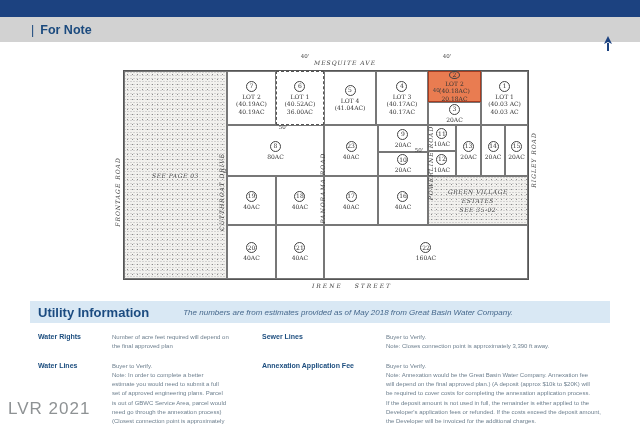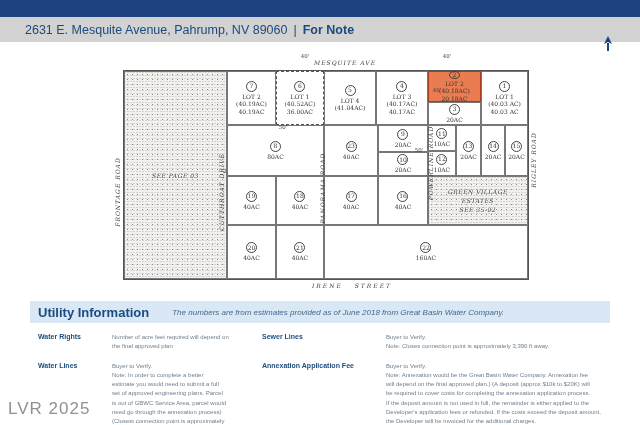--- a/index.html
+++ b/index.html
@@ -38,38 +38,37 @@
           transform:translate(-50%,-50%);z-index:3;}
   .street.vert{transform:translate(-50%,-50%) rotate(-90deg);}
   .street.spread{word-spacing:8px;letter-spacing:2px;}
   .anno{position:absolute;font-size:5.5px;font-family:"DejaVu Serif",serif;color:#444;
         transform:translate(-50%,-50%);z-index:3;white-space:nowrap;}
 
   
   .util-band{position:absolute;left:30px;top:301px;width:580px;height:22px;
              background:#d9e8f4;display:flex;align-items:center;padding-left:8px;
              box-sizing:border-box;}
-  .util-title{color:#1b4b80;font-size:13px;font-weight:bold;margin-right:23px;}
+  .util-title{color:#1b4b80;font-size:13px;font-weight:bold;margin-right:34px;}
   .util-note{color:#46688c;font-size:8px;font-style:italic;}
   .util-grid{position:absolute;left:38px;top:333px;width:589px;
              display:grid;grid-template-columns:74px 150px 124px 1fr;
              column-gap:0;row-gap:10px;align-items:start;}
   .ulabel{color:#1d4e7f;font-size:7px;font-weight:bold;}
   .uvalue{color:#6d7f8e;font-size:6px;line-height:1.55;white-space:pre-line;
           padding-right:10px;}
   .watermark{position:absolute;left:8px;top:399px;font-size:17px;color:#8e9294;
              letter-spacing:1px;z-index:5;}
 </style>
 </head>
 <body>
 
 <div class="topbar"></div>
 
 <div class="addrbar">
-  <span>2631 E. Mesquite Avenue, Pahrump, NV 89060</span>
   <span class="sep">|</span>
   <span class="status">For Note</span>
 </div>
 
 <svg class="north" viewBox="0 0 12 16">
   <path d="M6 0 L10 8 L6 6 L2 8 Z" fill="#1c4280"></path>
   <rect x="5" y="7" width="2" height="8" fill="#1c4280"></rect>
 </svg>
 
 <div class="map" id="map">
@@ -200,21 +199,21 @@
     <div class="anno" style="left: 447px; top: 56px;">40'</div>
     <div class="anno" style="left: 437px; top: 90px;">40'</div>
     <div class="anno" style="left: 283px; top: 127px;">50'</div>
     <div class="anno" style="left: 419px; top: 150px;">50'</div>
     <div class="anno" style="left: 225px; top: 171px;">2</div>
     <div class="anno" style="left: 429px; top: 171px;">1</div>
   </div>
 
 <div class="util-band">
   <span class="util-title">Utility Information</span>
-  <span class="util-note">The numbers are from estimates provided as of June 2018 from Great Basin Water Company.</span>
+  <span class="util-note">The numbers are from estimates provided as of May 2018 from Great Basin Water Company.</span>
 </div>
 
 <div class="util-grid">
   <div class="ulabel">Water Rights</div>
   <div class="uvalue">Number of acre feet required will depend on
 the final approved plan</div>
   <div class="ulabel">Sewer Lines</div>
   <div class="uvalue">Buyer to Verify.
 Note: Closes connection point is approximately 3,390 ft away.</div>
 
@@ -230,13 +229,13 @@
   <div class="ulabel">Annexation Application Fee</div>
   <div class="uvalue">Buyer to Verify.
 Note: Annexation would be the Great Basin Water Company. Annexation fee
 will depend on the final approved plan.) (A deposit (approx $10k to $20K) will
 be required to cover costs for completing the annexation application process.
 If the deposit amount is not used in full, the remainder is either applied to the
 Developer's application fees or refunded. If the costs exceed the deposit amount,
 the Developer will be invoiced for the additional charges.</div>
 </div>
 
-<div class="watermark">LVR 2025</div>
+<div class="watermark">LVR 2021</div>
 
 </body></html>

